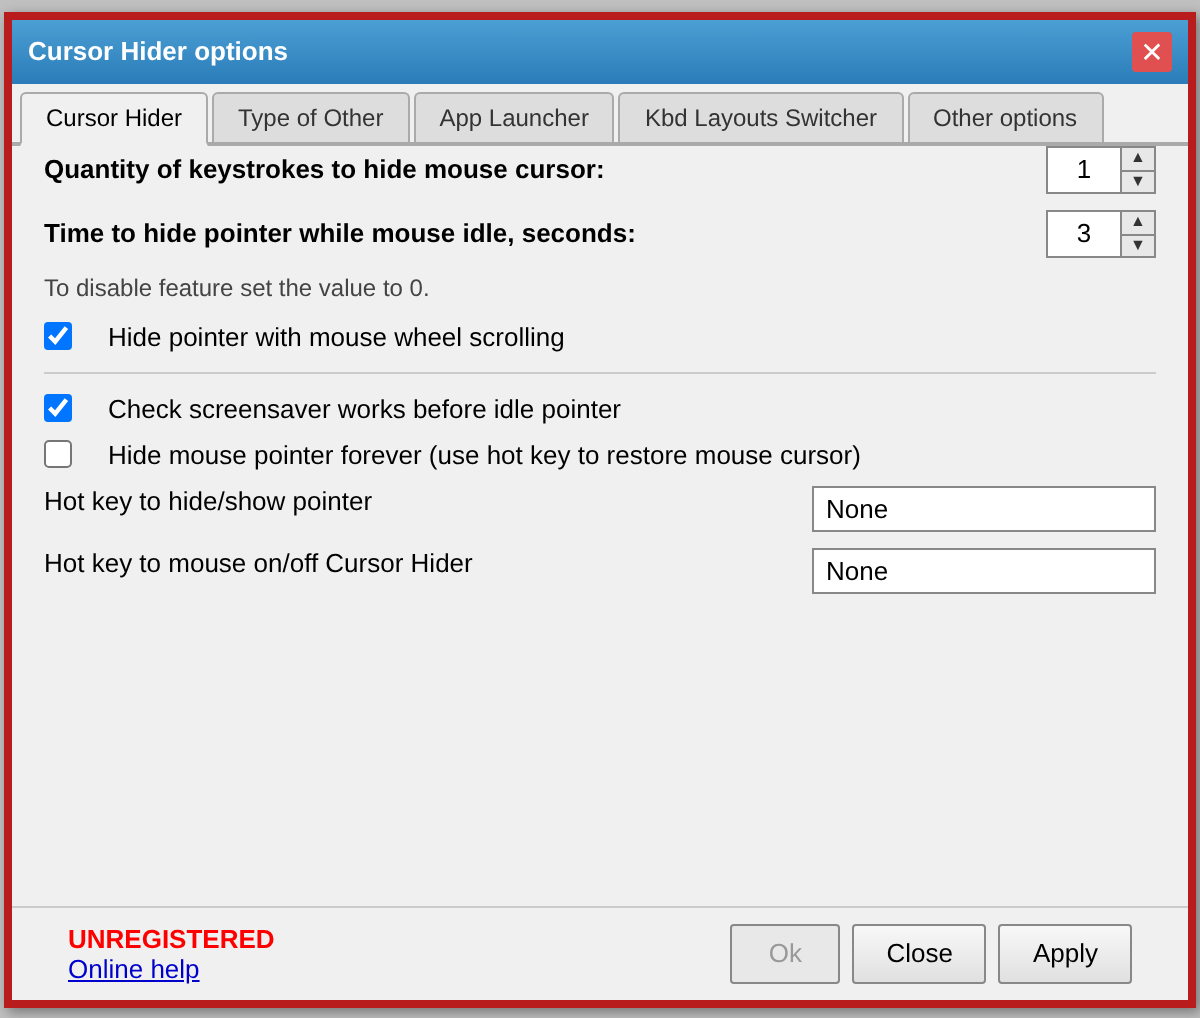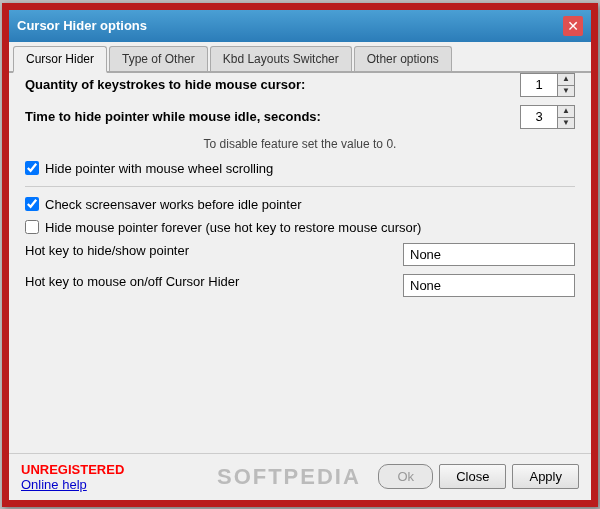--- a/index.html
+++ b/index.html
@@ -9,21 +9,21 @@
       background: #c0c0c0;
       display: flex;
       align-items: center;
       justify-content: center;
       width: 600px;
       height: 509px;
     }
     .window {
       width: 596px;
       background: #fef9c3;
-      border: 7px solid #b91c1c;
+      border: 4px solid #b91c1c;
       box-shadow: 2px 2px 6px rgba(0,0,0,0.4);
     }
     .title-bar {
       background: linear-gradient(to bottom, #4a9fd4, #2b7cb8);
       color: white;
       padding: 6px 8px;
       display: flex;
       align-items: center;
       justify-content: space-between;
       user-select: none;
@@ -119,32 +119,31 @@
       line-height: 1;
       padding: 0;
     }
     .spinner-btn + .spinner-btn {
       border-top: 1px solid #888;
     }
     .hint-text {
       font-size: 12px;
       color: #444;
       margin: 6px 0 10px 0;
-      text-align: center;
     }
     hr {
       border: none;
       border-top: 1px solid #ccc;
       margin: 10px 0;
     }
     .checkbox-row {
       display: flex;
       align-items: center;
       margin-bottom: 8px;
-      gap: 6px;
+      gap: 18px;
       font-size: 13px;
     }
     .checkbox-row input[type="checkbox"] {
       width: 14px;
       height: 14px;
       cursor: pointer;
     }
     .hotkey-group {
       display: flex;
       margin-bottom: 8px;
@@ -156,22 +155,21 @@
     .hotkey-input {
       width: 172px;
       border: 1px solid #888;
       padding: 3px 6px;
       font-size: 13px;
       background: white;
       outline: none;
     }
     .footer {
       display: flex;
-      align-items: center;
-      padding: 8px 12px;
+      padding: 8px 28px;
       border-top: 1px solid #ccc;
       background: #f0f0f0;
     }
     .footer-left {
       flex: 1;
     }
     .unregistered {
       color: red;
       font-weight: 700;
       font-size: 13px;
@@ -202,36 +200,36 @@
       cursor: pointer;
       font-size: 13px;
       border-radius: 2px;
       min-width: 55px;
       text-align: center;
     }
     .btn:disabled {
       color: #999;
       cursor: default;
       background: #e8e8e8;
-      border-radius: 10px;
     }
   </style>
 </head>
 <body>
 
 <div class="window">
 
   <div class="title-bar">
     <span class="title-bar-text">Cursor Hider options</span>
     <button class="title-bar-close">✕</button>
   </div>
 
   <div class="tab-bar">
     <div class="tab active">Cursor Hider</div>
     <div class="tab">Type of Other</div>
+    <div class="tab">App Launcher</div>
     <div class="tab">Kbd Layouts Switcher</div>
     <div class="tab">Other options</div>
   </div>
 
   <div class="content">
 
     <div class="form-group">
       <span class="form-label">Quantity of keystrokes to hide mouse cursor:</span>
       <div class="spinner-container">
         <input class="spinner-input" type="text" value="1" style="">
@@ -282,21 +280,20 @@
       <input class="hotkey-input" type="text" value="None" style="">
     </div>
 
   </div>
 
   <div class="footer">
     <div class="footer-left">
       <div class="unregistered">UNREGISTERED</div>
       <div class="online-help">Online help</div>
     </div>
-    <div class="watermark">SOFTPEDIA</div>
     <div class="footer-buttons">
       <button class="btn" disabled="">Ok</button>
       <button class="btn">Close</button>
       <button class="btn">Apply</button>
     </div>
   </div>
 
 </div>
 
 </body></html>

